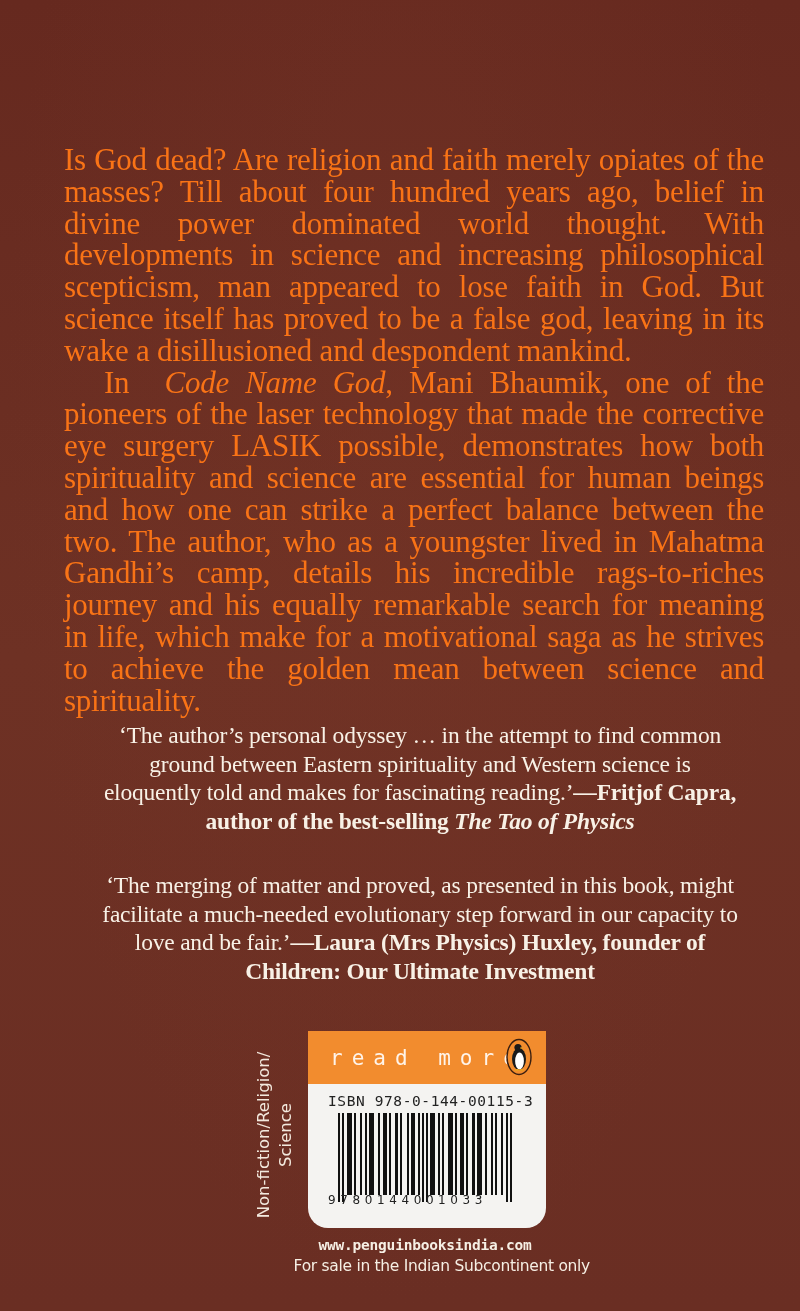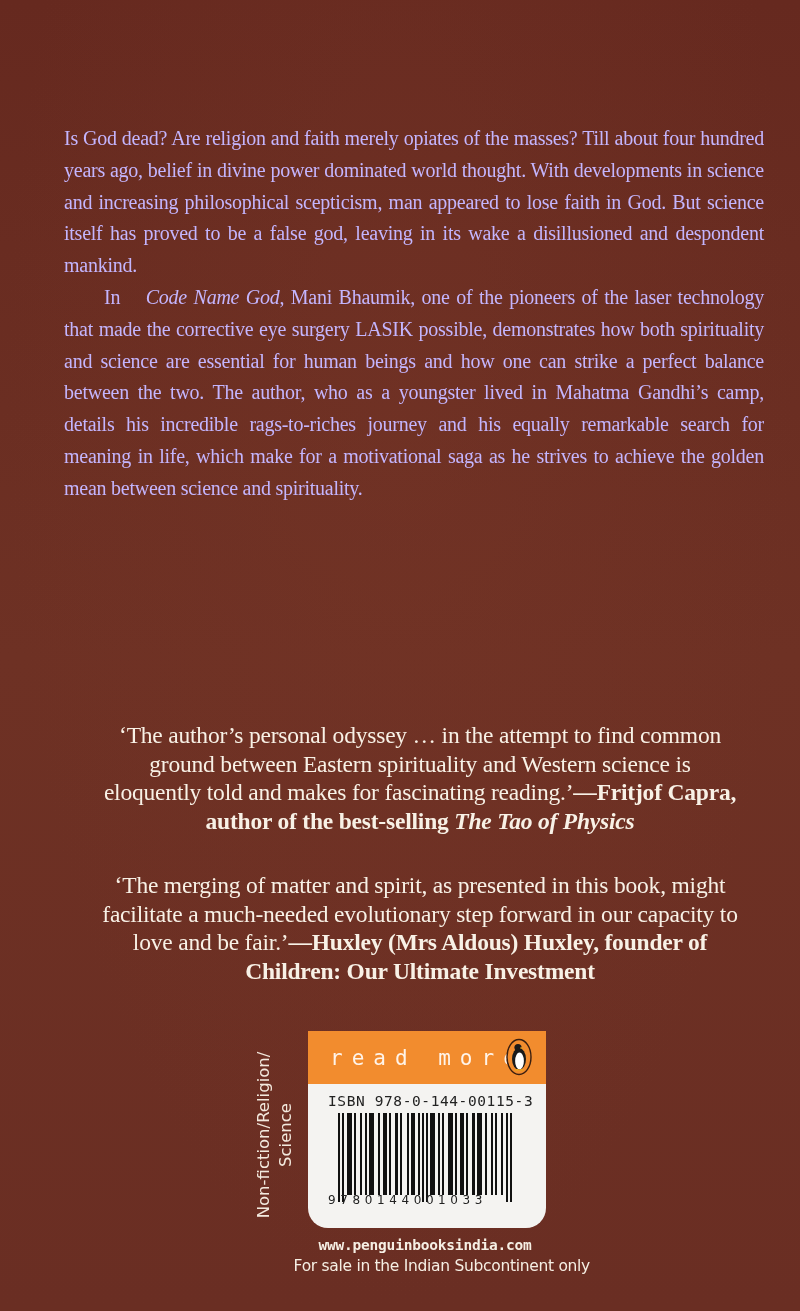--- a/index.html
+++ b/index.html
@@ -13,23 +13,23 @@
       font-family: "Liberation Serif", "DejaVu Serif", serif;
       position: relative;
     }
     .cover { position: absolute; inset: 0; }
     .tagline {
       position: absolute; left: 64px; top: 44px; width: 700px;
       font-weight: bold; font-size: 24.5px; line-height: 31px;
       letter-spacing: -0.3px; color: #fbf5ea;
     }
     .blurb {
-      position: absolute; left: 64px; top: 123px; width: 700px;
-      font-size: 20px; line-height: 31.8px; letter-spacing: -0.25px;
-      text-align: justify; color: #c4b5fd;
+      position: absolute; left: 64px; top: 144px; width: 700px;
+      font-size: 31px; line-height: 31.8px; letter-spacing: -0.25px;
+      text-align: justify; color: #f97316;
     }
     .blurb p { margin: 0; }
     .blurb p.indent { text-indent: 40px; }
     .blurb i { font-style: italic; margin-left: 19px; }
     .quote {
       position: absolute; left: 100px; width: 640px;
       text-align: center; font-size: 23.5px; line-height: 28.6px;
       letter-spacing: -0.2px; color: #f8f1e6;
     }
     .quote b { font-weight: bold; }
@@ -99,21 +99,21 @@
   <div class="blurb">
     <p>Is God dead? Are religion and faith merely opiates of the masses? Till about four hundred years ago, belief in divine power dominated world thought. With developments in science and increasing philosophical scepticism, man appeared to lose faith in God. But science itself has proved to be a false god, leaving in its wake a disillusioned and despondent mankind.</p>
     <p class="indent"><span>In </span><i>Code Name God</i><span>, Mani Bhaumik, one of the pioneers of the laser technology that made the corrective eye surgery LASIK possible, demonstrates how both spirituality and science are essential for human beings and how one can strike a perfect balance between the two. The author, who as a youngster lived in Mahatma Gandhi’s camp, details his incredible rags-to-riches journey and his equally remarkable search for meaning in life, which make for a motivational saga as he strives to achieve the golden mean between science and spirituality.</span></p>
   </div>
 
   <div class="quote q1">
     <span>‘The author’s personal odyssey … in the attempt to find common ground between Eastern spirituality and Western science is eloquently told and makes for fascinating reading.’</span><b>—Fritjof Capra, author of the best-selling </b><b><i>The Tao of Physics</i></b>
   </div>
 
   <div class="quote q2">
-    <span>‘The merging of matter and spirit, as presented in this book, might facilitate a much-needed evolutionary step forward in our capacity to love and be fair.’</span><b>—Huxley (Mrs Aldous) Huxley, founder of Children: Our Ultimate Investment</b>
+    <span>‘The merging of matter and proved, as presented in this book, might facilitate a much-needed evolutionary step forward in our capacity to love and be fair.’</span><b>—Laura (Mrs Physics) Huxley, founder of Children: Our Ultimate Investment</b>
   </div>
 
   <div class="category">
     <div class="category-inner">
       <div>Non-fiction/Religion/</div>
       <div>Science</div>
     </div>
   </div>
 
   <div class="isbn-box">

